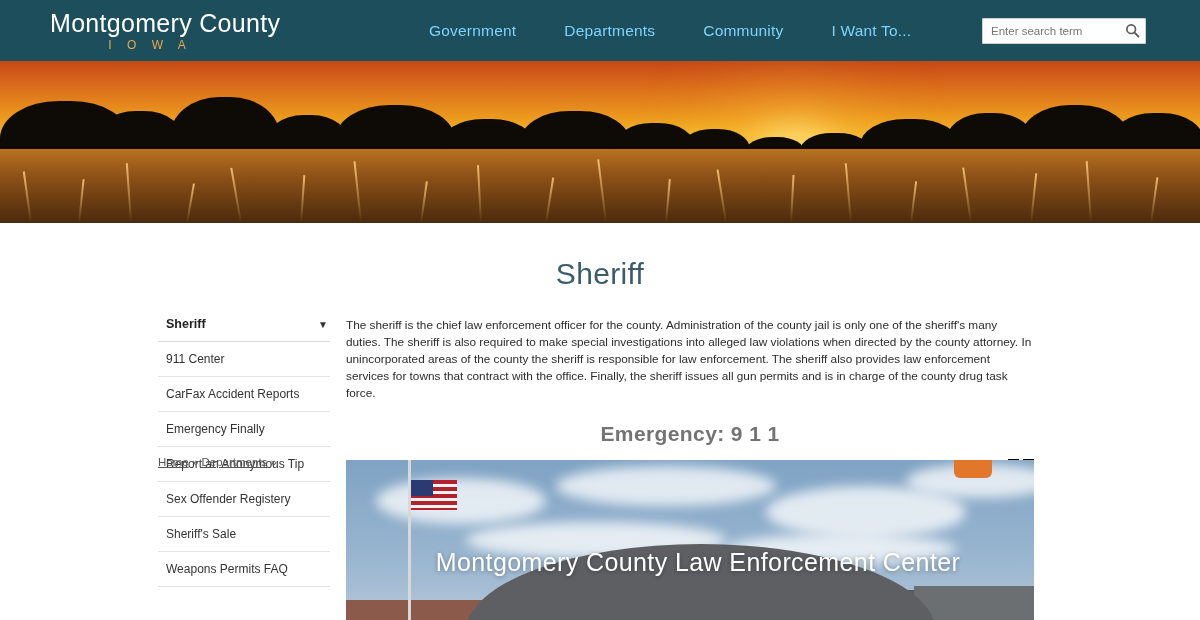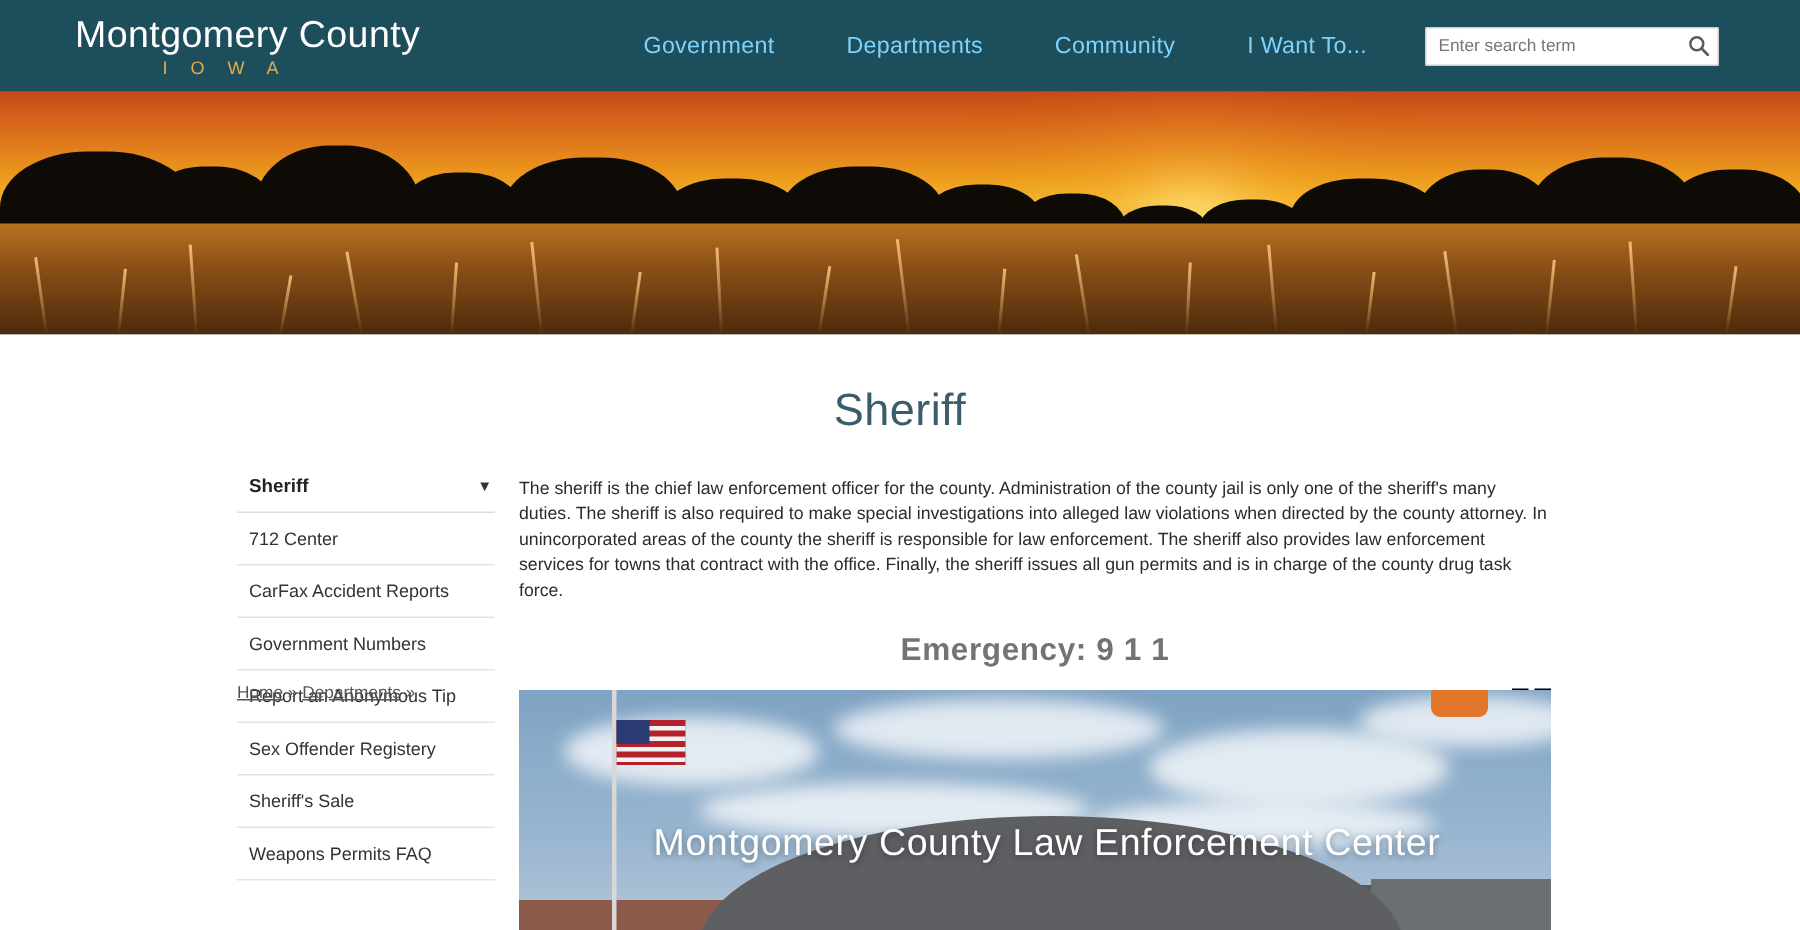--- a/index.html
+++ b/index.html
@@ -48,21 +48,21 @@
     color: #7dd3fc;
     font-size: 15.5px;
     padding: 8px 24px;
     cursor: pointer;
     white-space: nowrap;
     letter-spacing: 0.2px;
   }
   .search-wrap {
     position: relative;
     margin-right: 54px;
-    width: 196px;
+    width: 164px;
     height: 26px;
   }
   .search-input {
     width: 100%;
     height: 26px;
     border: 1px solid #cfcfcf;
     background: #ffffff;
     font-size: 11.5px;
     color: #6a6a6a;
     padding: 0 30px 0 8px;
@@ -390,23 +390,23 @@
 
   <h1 class="page-title">Sheriff</h1>
 
   <div class="layout">
 
     <div class="sidebar">
       <div class="side-head">
         <span class="side-head-label">Sheriff</span>
         <span class="caret">▼</span>
       </div>
-      <div class="side-item">712 Center</div>
+      <div class="side-item">911 Center</div>
       <div class="side-item">CarFax Accident Reports</div>
-      <div class="side-item">Government Numbers</div>
+      <div class="side-item">Emergency Finally</div>
       <div class="side-item">Report an Anonymous Tip</div>
       <div class="side-item">Sex Offender Registery</div>
       <div class="side-item">Sheriff's Sale</div>
       <div class="side-item">Weapons Permits FAQ</div>
     </div>
 
     <div class="article">
       <p class="body-text">The sheriff is the chief law enforcement officer for the county. Administration of the county jail is only one of the sheriff's many duties. The sheriff is also required to make special investigations into alleged law violations when directed by the county attorney. In unincorporated areas of the county the sheriff is responsible for law enforcement. The sheriff also provides law enforcement services for towns that contract with the office. Finally, the sheriff issues all gun permits and is in charge of the county drug task force.</p>
       <div class="emergency">Emergency: 9 1 1</div>
 

